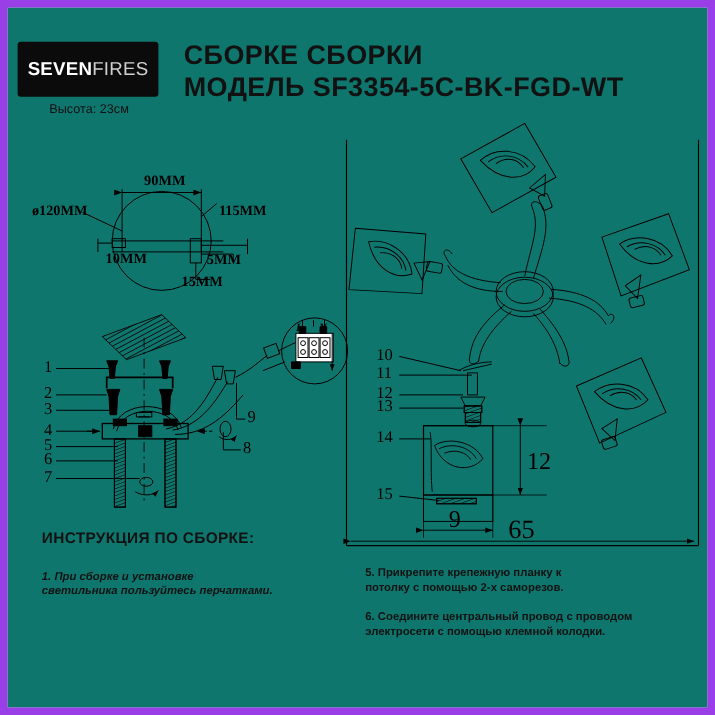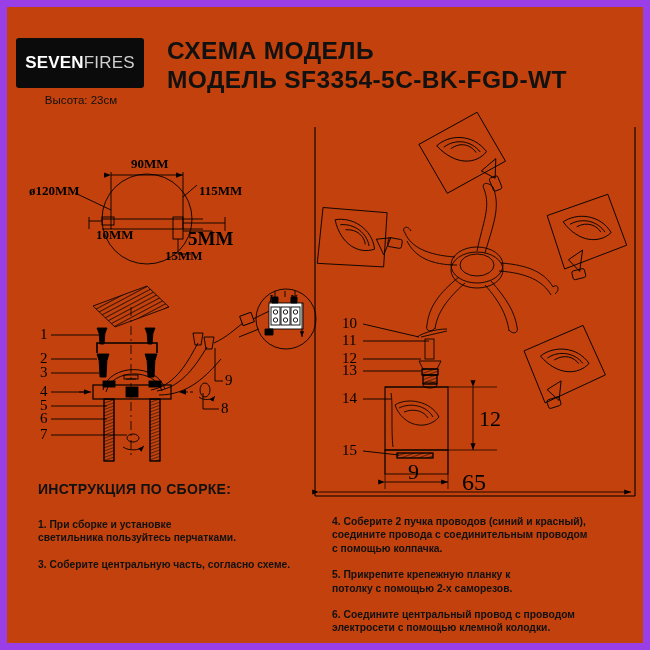--- a/index.html
+++ b/index.html
@@ -10,21 +10,21 @@
     overflow:hidden;
   }
   #page{
     position:absolute;left:0;top:0;width:650px;height:650px;
     box-sizing:border-box;
     border:7px solid #9a3fe8;
     background:#ffffff;
   }
   #sheet{
     position:absolute;left:0;top:0;right:0;bottom:0;
-    background:#c2410c;
+    background:#0f766e;
     overflow:hidden;
   }
 
   
   .logo-box{
     position:absolute;left:9px;top:31px;width:128px;height:50px;
     background:#0b0b0b;border-radius:3px;
     display:flex;align-items:center;justify-content:center;
   }
   .logo-text{font-size:17px;letter-spacing:.2px;white-space:nowrap;}
@@ -45,21 +45,21 @@
 
   
   .draw{position:absolute;left:0;top:0;width:650px;height:650px;pointer-events:none;}
 
   
   .instr-head{
     position:absolute;left:31px;top:474px;
     font-size:14px;font-weight:bold;color:#111;letter-spacing:.3px;
   }
   .instr-col{position:absolute;font-size:10.3px;color:#111;line-height:13.4px;font-weight:bold;}
-  .instr-left{left:31px;top:511px;width:262px;}
+  .instr-left{left:31px;top:511px;width:262px;font-style:italic;}
   .instr-right{left:325px;top:508px;width:300px;}
   .instr-col p{margin:0 0 13px 0;}
   .instr-col p:last-child{margin-bottom:0;}
 
   
   .cad{position:absolute;font-family:"Liberation Serif", serif;color:#000;}
   .cad.b{font-weight:bold;}
 </style>
 </head>
 <body>
@@ -71,21 +71,21 @@
       <div class="logo-text">
         <span class="a">SEVEN</span><span class="b">FIRES</span>
       </div>
     </div>
 
     <div class="spec">
       <div>Высота: 23см</div>
     </div>
 
     <div class="title">
-      <span>СХЕМА МОДЕЛЬ</span>
+      <span>СБОРКЕ СБОРКИ</span>
       <span class="l2">МОДЕЛЬ SF3354-5C-BK-FGD-WT</span>
     </div>
 
     <svg class="draw" viewBox="0 0 650 650">
       <defs>
         <marker id="ah" markerWidth="9" markerHeight="9" refX="8" refY="3" orient="auto">
           <path d="M0,0 L8,3 L0,6 z" fill="#000"></path>
         </marker>
         <marker id="ahs" markerWidth="7" markerHeight="7" refX="6.5" refY="2.4" orient="auto">
           <path d="M0,0 L6.5,2.4 L0,4.8 z" fill="#000"></path>
@@ -335,21 +335,21 @@
           <line x1="356" y1="392" x2="384" y2="392"></line>
           <line x1="356" y1="444" x2="392" y2="448"></line>
         </g>
       </g>
     </svg>
 
     <div class="cad b" style="left:124px;top:149px;font-size:13px;">90MM</div>
     <div class="cad b" style="left:22px;top:176px;font-size:13px;">ø120MM</div>
     <div class="cad b" style="left:192px;top:176px;font-size:13px;">115MM</div>
     <div class="cad b" style="left:44px;top:220px;font-size:13px;margin-left:45px;">10MM</div>
-    <div class="cad b" style="left:181px;top:221px;font-size:19px;">5MM</div>
+    <div class="cad b" style="left:181px;top:221px;font-size:13px;">5MM</div>
     <div class="cad b" style="left:158px;top:241px;font-size:13px;">15MM</div>
 
     <div class="cad" style="left:33px;top:319px;font-size:15px;">1</div>
     <div class="cad" style="left:33px;top:343px;font-size:15px;">2</div>
     <div class="cad" style="left:33px;top:357px;font-size:15px;">3</div>
     <div class="cad" style="left:33px;top:376px;font-size:15px;">4</div>
     <div class="cad" style="left:33px;top:390px;font-size:15px;">5</div>
     <div class="cad" style="left:33px;top:403px;font-size:15px;">6</div>
     <div class="cad" style="left:33px;top:419px;font-size:15px;">7</div>
     <div class="cad" style="left:214px;top:393px;font-size:15px;">8</div>
@@ -366,23 +366,21 @@
     <div class="cad" style="left:335px;top:435px;font-size:15px;">15</div>
 
     <div class="cad" style="left:472px;top:399px;font-size:22px;">12</div>
     <div class="cad" style="left:401px;top:452px;font-size:22px;">9</div>
     <div class="cad" style="left:455px;top:462px;font-size:24px;font-family:Liberation Serif, serif;">65</div>
 
     <div class="instr-head">ИНСТРУКЦИЯ ПО СБОРКЕ:</div>
 
     <div class="instr-col instr-left">
       <p>1. При сборке и установке<br>светильника пользуйтесь перчатками.</p>
-      <p>3. Соберите центральную часть, согласно схеме.</p>
     </div>
 
     <div class="instr-col instr-right">
-      <p>4. Соберите 2 пучка проводов (синий и красный),<br>соедините провода с соединительным проводом<br>с помощью колпачка.</p>
       <p>5. Прикрепите крепежную планку к<br>потолку с помощью 2-х саморезов.</p>
       <p>6. Соедините центральный провод с проводом<br>электросети с помощью клемной колодки.</p>
     </div>
 
   </div>
 </div>
 
 </body></html>

